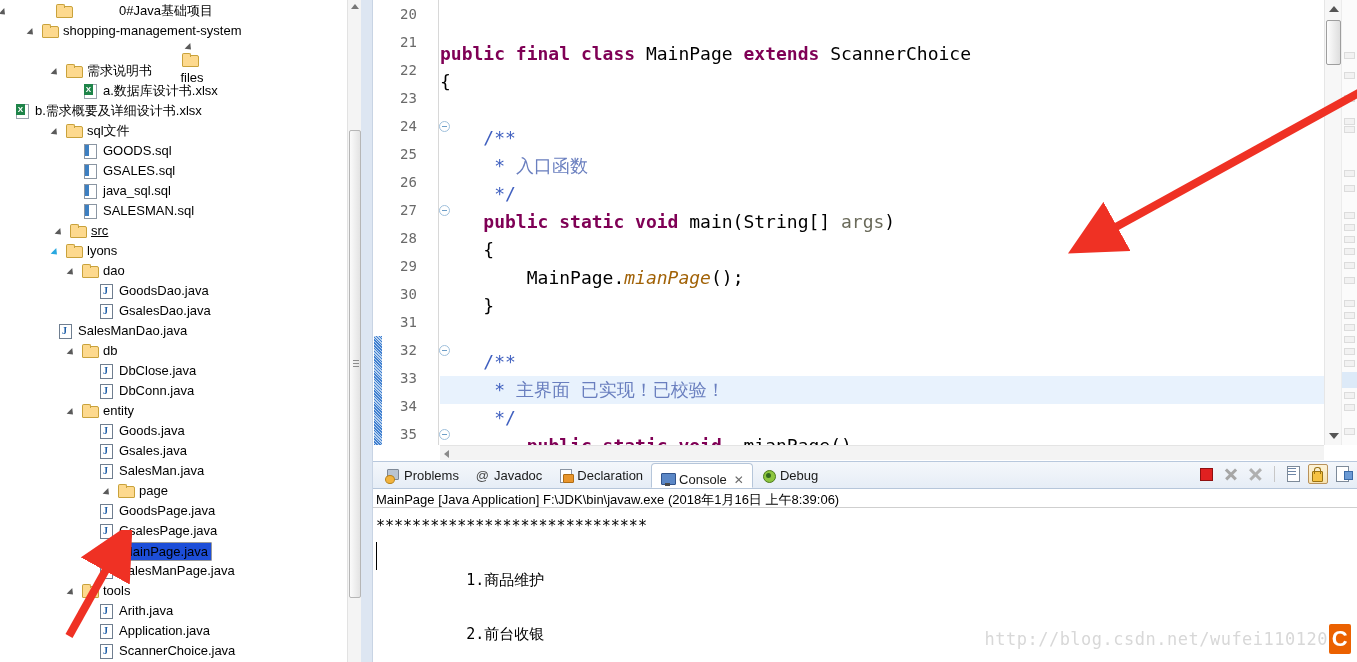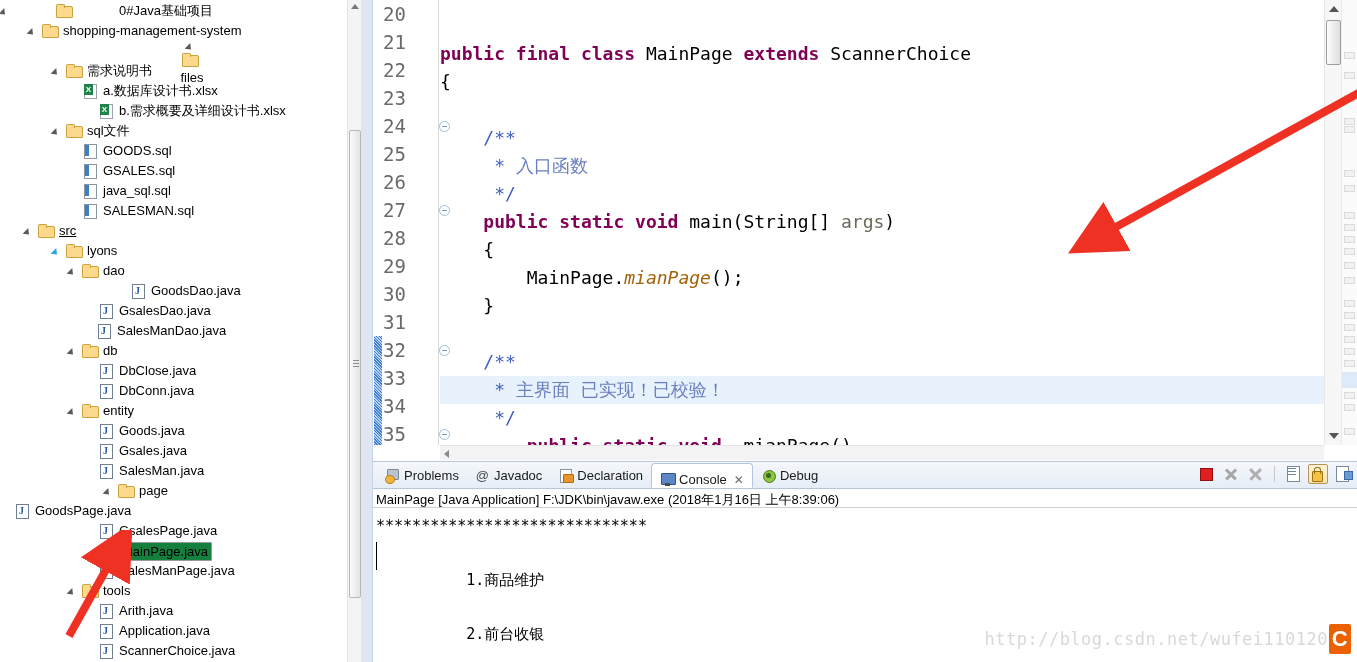--- a/index.html
+++ b/index.html
@@ -76,21 +76,21 @@
     content:""; position:absolute; left:3px; top:1px; width:11px; height:13px;
     background:#fff; border:1px solid #6f7e90;
   }
   .ico.java::after{
     content:"J"; position:absolute; left:3px; top:1px; width:11px; height:13px;
     color:#1f5fa8; font-size:10px; font-weight:bold; line-height:13px;
     text-align:center; font-family:"Liberation Serif",serif;
   }
 
   .row.selected .lbl{
-    background:#15803d;
+    background:#1d4ed8;
     border:1px solid #9a9a9a;
     padding:0 3px;
     margin-left:-1px;
     line-height:17px;
     border-radius:1px;
   }
 
   
   #sb-scroll{
     position:absolute; right:11px; top:0; width:14px; height:662px;
@@ -139,23 +139,23 @@
     background:#fff; border-right:1px solid #d8d8d8;
   }
   #ed-code{ position:absolute; left:67px; top:12px; right:0; height:445px; overflow:hidden; }
 
   .cline{
     height:28px; line-height:28px;
     font-family:"DejaVu Sans Mono","Liberation Mono",monospace;
     font-size:18px; white-space:pre;
   }
   .lnum{
-    height:28px; line-height:28px; text-align:left;
+    height:28px; line-height:28px; text-align:center;
     font-family:"DejaVu Sans Mono","Liberation Mono",monospace;
-    font-size:19px; color:#6a6a6a; padding-right:4px; position:relative;
+    font-size:14px; color:#6a6a6a; padding-right:4px; position:relative;
   }
   .lnum .fold{
     position:absolute; right:-12px; top:9px; width:11px; height:11px;
     border:1px solid #9fc0dc; border-radius:50%; background:#fff;
   }
   .lnum .fold::after{
     content:""; position:absolute; left:2px; top:4px; width:5px; height:1px; background:#6f9fc8;
   }
   .kw { color:#7f0055; font-weight:bold; }
   .cls{ color:#000; }
@@ -349,21 +349,21 @@
         <div class="row" style="padding-left: 52px;">
           <span class="twisty open"></span>
           <span class="ico folder"></span>
           <span class="lbl">需求说明书</span>
         </div>
         <div class="row" style="padding-left: 68px;">
           <span class="twisty none"></span>
           <span class="ico xls"></span>
           <span class="lbl">a.数据库设计书.xlsx</span>
         </div>
-        <div class="row" style="padding-left: 68px; margin-left: 16px;">
+        <div class="row" style="">
           <span class="twisty none"></span>
           <span class="ico xls"></span>
           <span class="lbl">b.需求概要及详细设计书.xlsx</span>
         </div>
         <div class="row" style="padding-left: 52px;">
           <span class="twisty open"></span>
           <span class="ico folder"></span>
           <span class="lbl">sql文件</span>
         </div>
         <div class="row" style="padding-left: 68px;">
@@ -379,46 +379,46 @@
         <div class="row" style="padding-left: 68px;">
           <span class="twisty none"></span>
           <span class="ico sql"></span>
           <span class="lbl">java_sql.sql</span>
         </div>
         <div class="row" style="padding-left: 68px;">
           <span class="twisty none"></span>
           <span class="ico sql"></span>
           <span class="lbl">SALESMAN.sql</span>
         </div>
-        <div class="row" style="padding-left: 24px; text-decoration: underline;">
+        <div class="row" style="padding-left: 56px; text-decoration: underline;">
           <span class="twisty open"></span>
           <span class="ico folder"></span>
           <span class="lbl">src</span>
         </div>
         <div class="row" style="padding-left: 52px;">
           <span class="twisty open blue"></span>
           <span class="ico folder"></span>
           <span class="lbl">lyons</span>
         </div>
         <div class="row" style="padding-left: 68px;">
           <span class="twisty open"></span>
           <span class="ico folder"></span>
           <span class="lbl">dao</span>
         </div>
-        <div class="row" style="padding-left: 116px;">
+        <div class="row" style="padding-left: 84px;">
           <span class="twisty none"></span>
           <span class="ico java"></span>
           <span class="lbl">GoodsDao.java</span>
         </div>
         <div class="row" style="padding-left: 84px;">
           <span class="twisty none"></span>
           <span class="ico java"></span>
           <span class="lbl">GsalesDao.java</span>
         </div>
-        <div class="row" style="padding-left: 82px;">
+        <div class="row" style="padding-left: 43px;">
           <span class="twisty none"></span>
           <span class="ico java"></span>
           <span class="lbl">SalesManDao.java</span>
         </div>
         <div class="row" style="padding-left: 68px;">
           <span class="twisty open"></span>
           <span class="ico folder"></span>
           <span class="lbl">db</span>
         </div>
         <div class="row" style="padding-left: 84px;">
@@ -449,21 +449,21 @@
         <div class="row" style="padding-left: 84px;">
           <span class="twisty none"></span>
           <span class="ico java"></span>
           <span class="lbl">SalesMan.java</span>
         </div>
         <div class="row" style="padding-left: 104px;">
           <span class="twisty open"></span>
           <span class="ico folder"></span>
           <span class="lbl">page</span>
         </div>
-        <div class="row" style="">
+        <div class="row" style="padding-left: 84px;">
           <span class="twisty none"></span>
           <span class="ico java"></span>
           <span class="lbl">GoodsPage.java</span>
         </div>
         <div class="row" style="padding-left: 84px;">
           <span class="twisty none"></span>
           <span class="ico java"></span>
           <span class="lbl">GsalesPage.java</span>
         </div>
         <div class="row selected" style="padding-left: 84px;">

